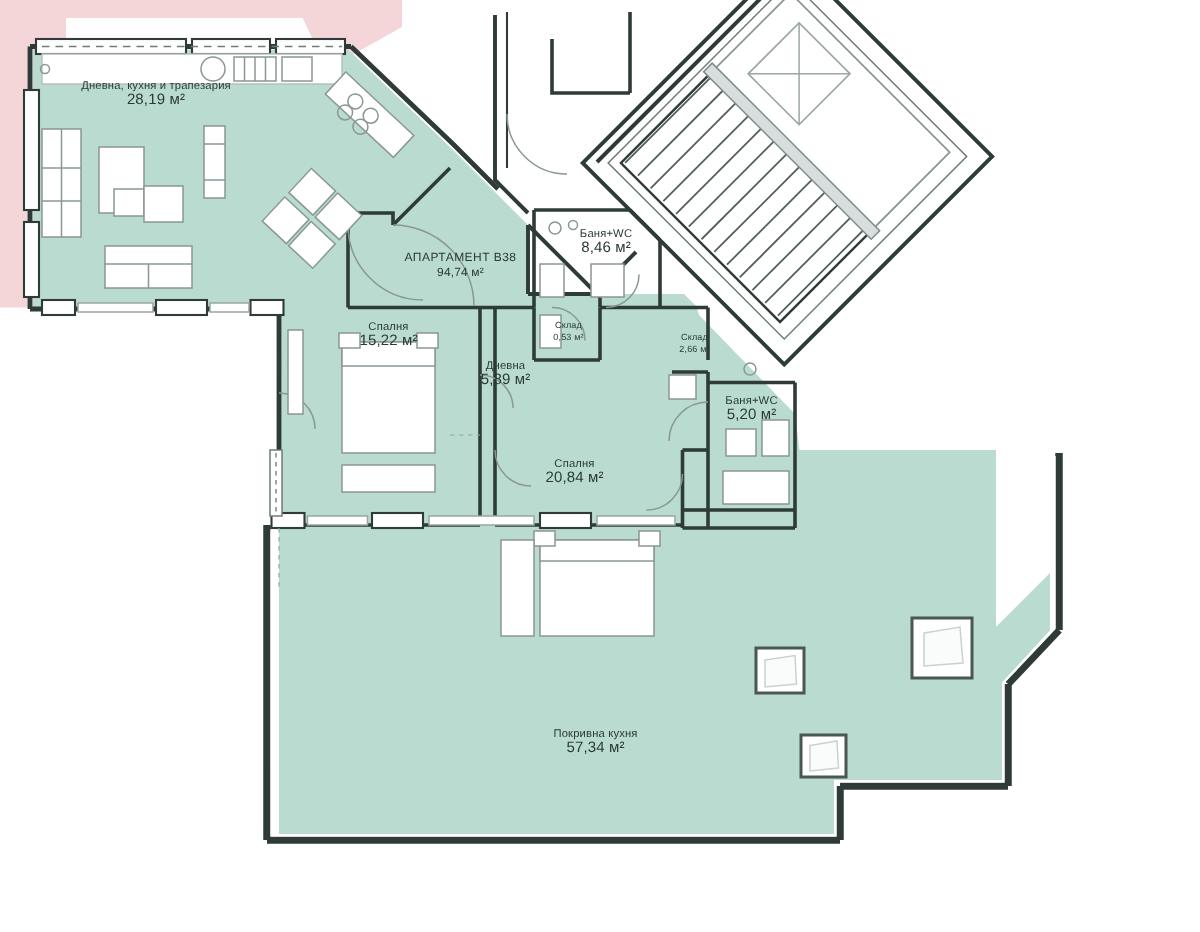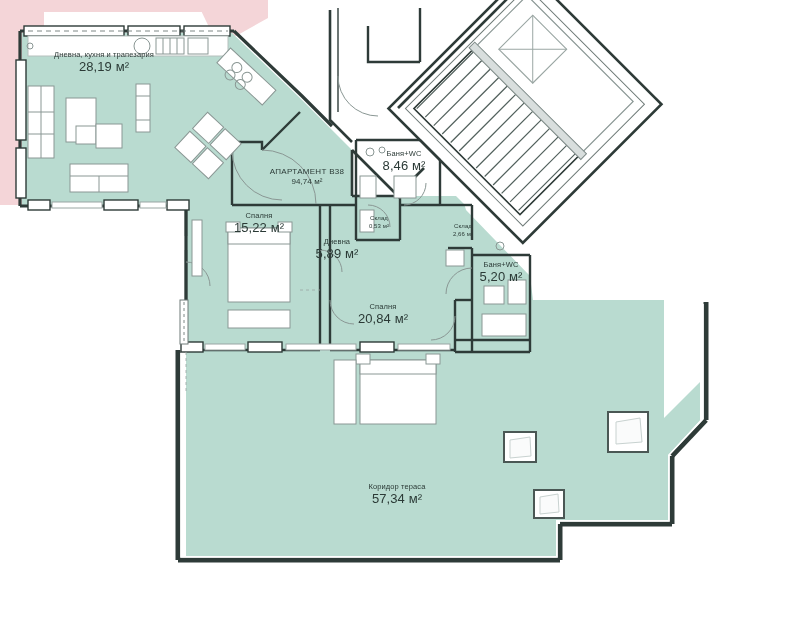--- a/index.html
+++ b/index.html
@@ -6,21 +6,21 @@
   body{width:800px;height:621px;overflow:hidden;
        font-family:"Liberation Sans","DejaVu Sans",sans-serif;}
   #plan{position:relative;width:800px;height:470px;background:#ffffff;}
   svg#floorplan{position:absolute;top:0;left:0;width:800px;height:621px;display:block;}
 
   .room-label{position:absolute;text-align:center;color:#2b3a36;
               font-family:"Liberation Sans","DejaVu Sans",sans-serif;
               line-height:1.25;white-space:nowrap;pointer-events:none;
               transform:translate(-50%,-50%);}
   .room-label .nm{font-size:7.5px;letter-spacing:.1px;display:block;}
-  .room-label .ar{font-size:13px;letter-spacing:.1px;display:block;}
+  .room-label .ar{font-size:10px;letter-spacing:.1px;display:block;}
   .room-label.apt .nm{font-size:8px;letter-spacing:.3px;}
   .room-label.apt .ar{font-size:8px;}
   .room-label.tiny .nm,.room-label.tiny .ar{font-size:6px;}
   .watermark{position:absolute;left:400px;top:298px;transform:translate(-50%,-50%);
              font-size:62px;font-weight:bold;letter-spacing:14px;
              color:rgba(150,185,175,.30);pointer-events:none;
              font-family:"Liberation Sans","DejaVu Sans",sans-serif;}
 </style>
 </head>
 <body>
@@ -372,18 +372,18 @@
     <span class="nm">Баня+WC</span>
     <span class="ar">5,20 м²</span>
   </div>
 
   <div class="room-label" style="left:383px;top:315px;">
     <span class="nm">Спалня</span>
     <span class="ar">20,84 м²</span>
   </div>
 
   <div class="room-label" style="left:397px;top:495px;">
-    <span class="nm">Коридор тераса</span>
+    <span class="nm">Покривна кухня</span>
     <span class="ar">57,34 м²</span>
   </div>
 
 
 </div>
 
 </body></html>

